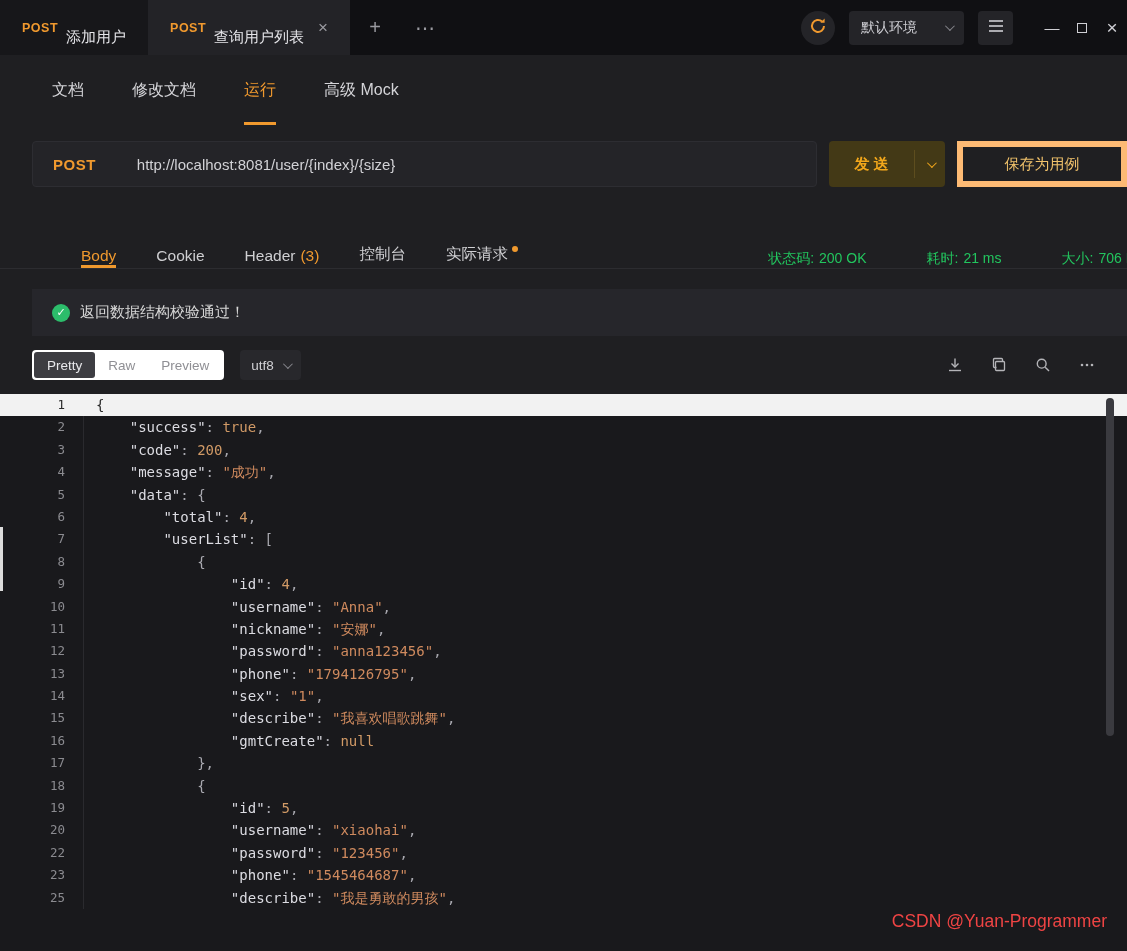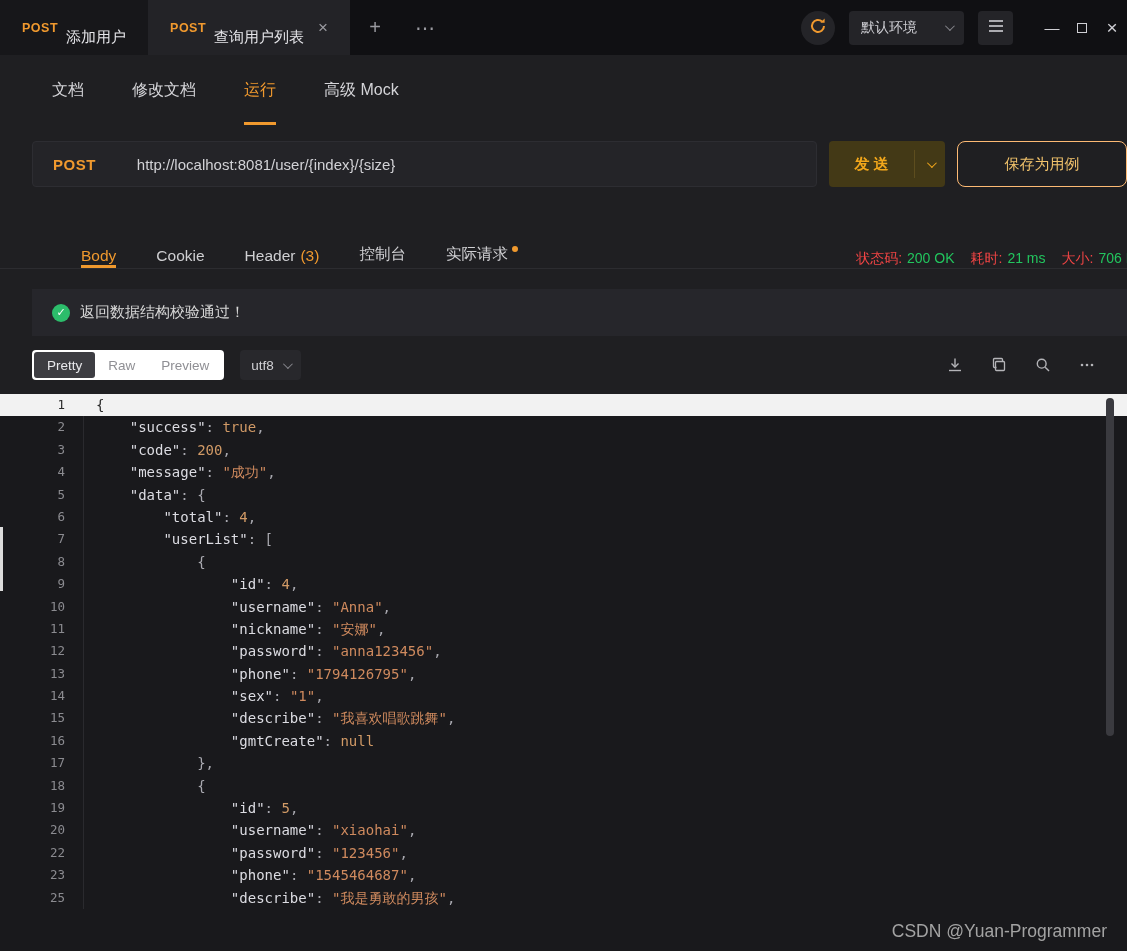--- a/index.html
+++ b/index.html
@@ -37,30 +37,30 @@
   
   .req-row { display:flex; gap:12px; padding-left:32px; margin-top:16px; height:46px; flex:0 0 46px; }
   .url-bar { flex:1; background:#242428; border:1px solid #2d2d32; border-radius:4px; display:flex; align-items:center; padding:0 20px; gap:26px; }
   .url-method { color:#f0992e; font-weight:bold; font-size:15px; letter-spacing:.5px; }
   .url-text { color:#d2d2d6; font-size:15px;padding-left:15px; }
   .send-btn { width:116px; flex:0 0 116px; background:#433916; border-radius:4px; display:flex; align-items:stretch; color:#f2a71b; cursor:pointer; }
   .send-main { flex:1; display:flex; align-items:center; justify-content:center; font-size:15px; font-weight:bold; }
   .send-divider { width:1px; background:#5d4d1e; margin:9px 0; }
   .send-caret { width:30px; display:flex; align-items:center; justify-content:center; }
   .send-caret .chev { border-color:#f2a71b; }
-  .save-btn { width:170px; flex:0 0 170px; border:1px solid #fdba74; border-radius:8px; background:transparent; color:#f1c26b; font-size:15px; display:flex; align-items:center; justify-content:center; cursor:pointer; }
+  .save-btn { width:170px; flex:0 0 170px; border:6px solid #fdba74; border-radius:0; background:transparent; color:#f1c26b; font-size:15px; display:flex; align-items:center; justify-content:center; cursor:pointer; }
   
   .resp-tabs { display:flex; align-items:flex-end; margin-top:24px; height:58px; flex:0 0 58px; padding-left:81px; gap:40px; border-bottom:1px solid #2c2c30; }
   .resp-tab { display:flex; align-items:center; font-size:15.5px; color:#cfcfd2; cursor:pointer; border-bottom:3px solid transparent; padding-top:3px; position:relative; }
   .resp-tab.active { color:#f0992e; border-bottom-color:#f0992e; }
   .hdr-count { color:#f0992e; margin-left:5px; }
   .dot { width:6px; height:6px; border-radius:50%; background:#f0992e; display:inline-block; margin-left:4px; transform:translateY(-6px); }
   .status-group { margin-left:auto; margin-right:-8px; display:flex; align-items:center; gap:16px; font-size:14px; padding-right:0; }
   .status-pair { display:flex; gap:5px; white-space:nowrap; }
-  .status-pair .lbl { color:#ef4444; }
+  .status-pair .lbl { color:#22c55e;margin-left:44px; }
   .status-pair .val { color:#22c55e; }
   
   .banner { margin:20px 0 0 32px; height:47px; flex:0 0 47px; background:#26262b; display:flex; align-items:center; padding:0 20px; gap:10px; }
   .check-circle { width:18px; height:18px; border-radius:50%; background:#2cbd6b; color:#fff; font-size:11px; display:flex; align-items:center; justify-content:center; flex:0 0 18px; }
   .banner-text { color:#d8d8d8; font-size:15px; }
   
   .viewer-bar { margin:14px 32px 0 32px; height:30px; flex:0 0 30px; display:flex; align-items:center; }
   .seg { background:#ffffff; border-radius:4px; height:30px; display:flex; align-items:center; padding:0 2px;text-align:right; }
   .seg-item { padding:0 13px; height:26px; display:flex; align-items:center; font-size:13.5px; color:#8f8f94; border-radius:3px; cursor:pointer; }
   .seg-item.active { background:#3d3d42; color:#e8e8ec; }
@@ -75,21 +75,21 @@
   .line-content { white-space:pre; padding-left:12px; }
   .tk-p { color:#a9a9b0; }
   .tk-k { color:#dcdce2; }
   .tk-s { color:#cf8a5e; }
   .tk-v { color:#d19a66; }
   .code-row.hl { background:#f2f2f2; }
   .code-row.hl .line-num { color:#2a2a2a; border-right-color:transparent; }
   .code-row.hl .line-content span { color:#2a2a2a; }
   .code-scrollbar { position:absolute; right:13px; top:4px; width:8px; height:338px; background:#3a3a3f; border-radius:4px; }
   .left-indicator { position:absolute; left:0; top:527px; width:3px; height:64px; background:#dcdcdc; }
-  .watermark { position:absolute; right:20px; bottom:9px; color:#a3a3a3; font-size:17.5px; }
+  .watermark { position:absolute; right:20px; bottom:19px; color:#ef4444; font-size:17.5px; }
 </style>
 </head>
 <body>
 
 <div class="app">
 
   <div class="topbar">
     <div class="req-tab inactive">
       <span class="method">POST</span>
       <span class="tab-label">添加用户</span>

